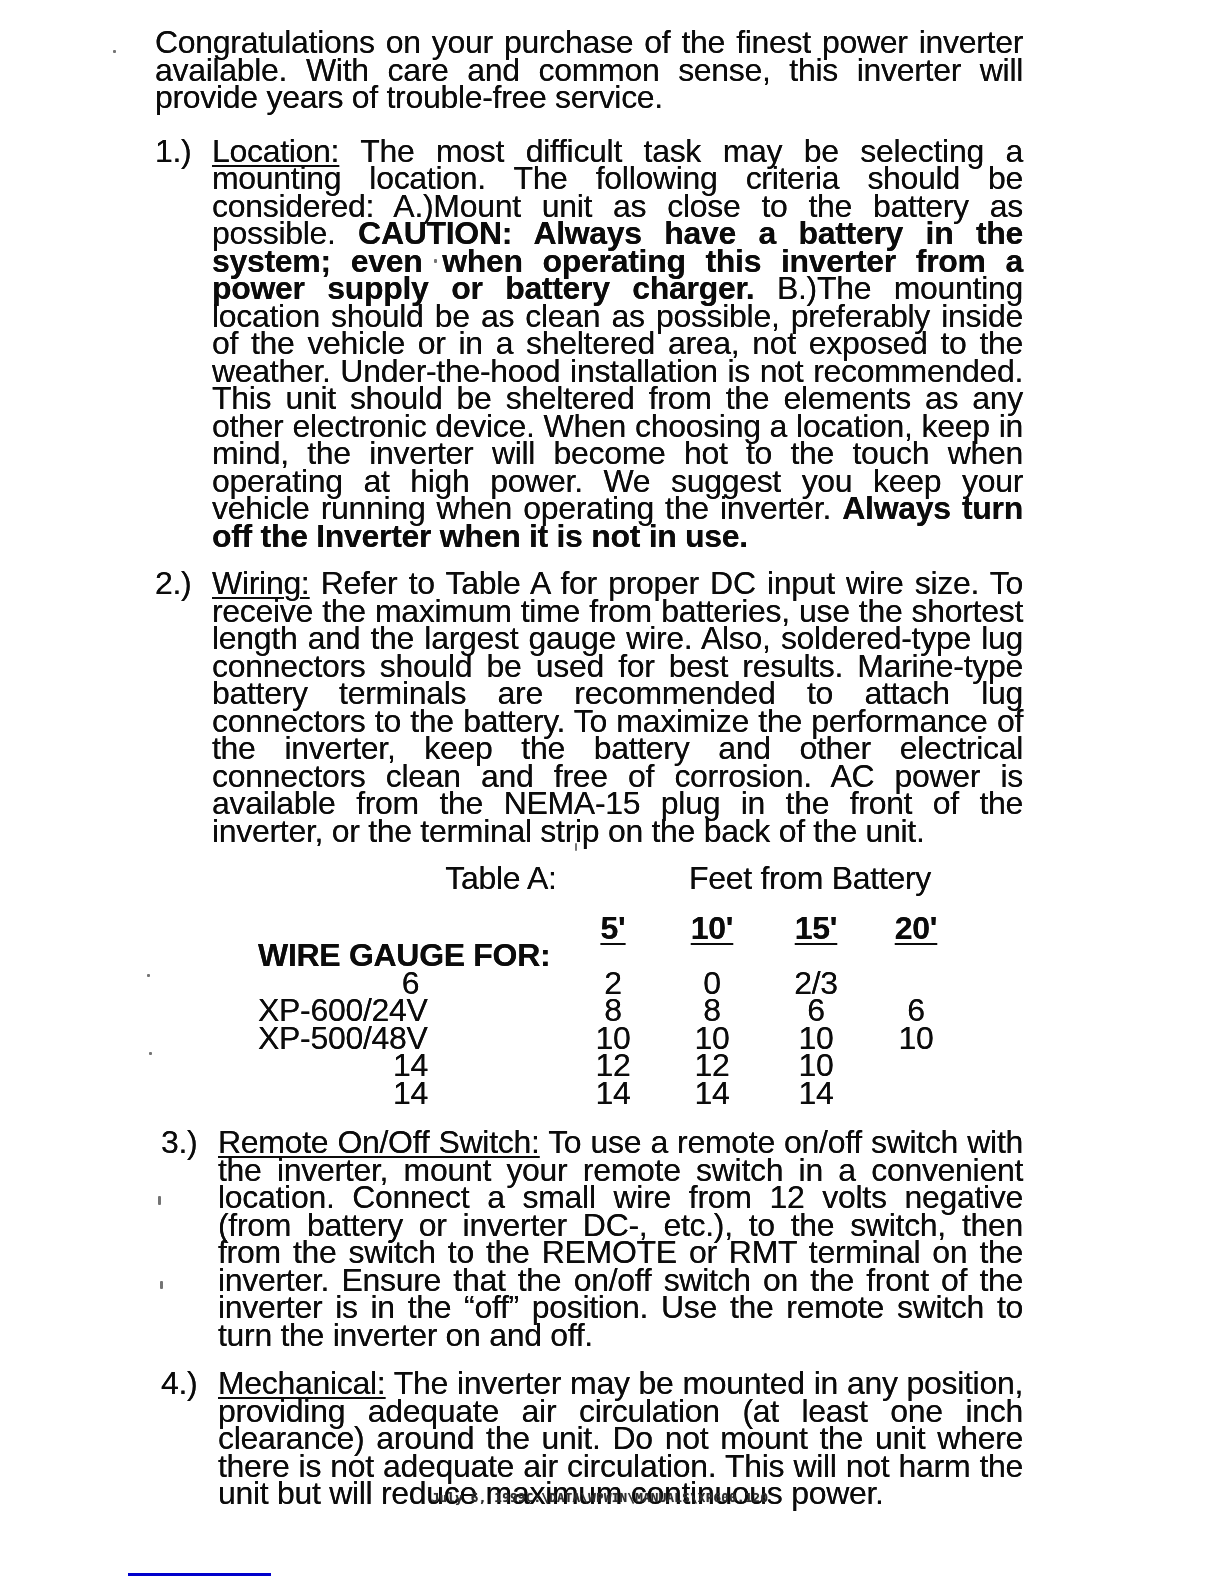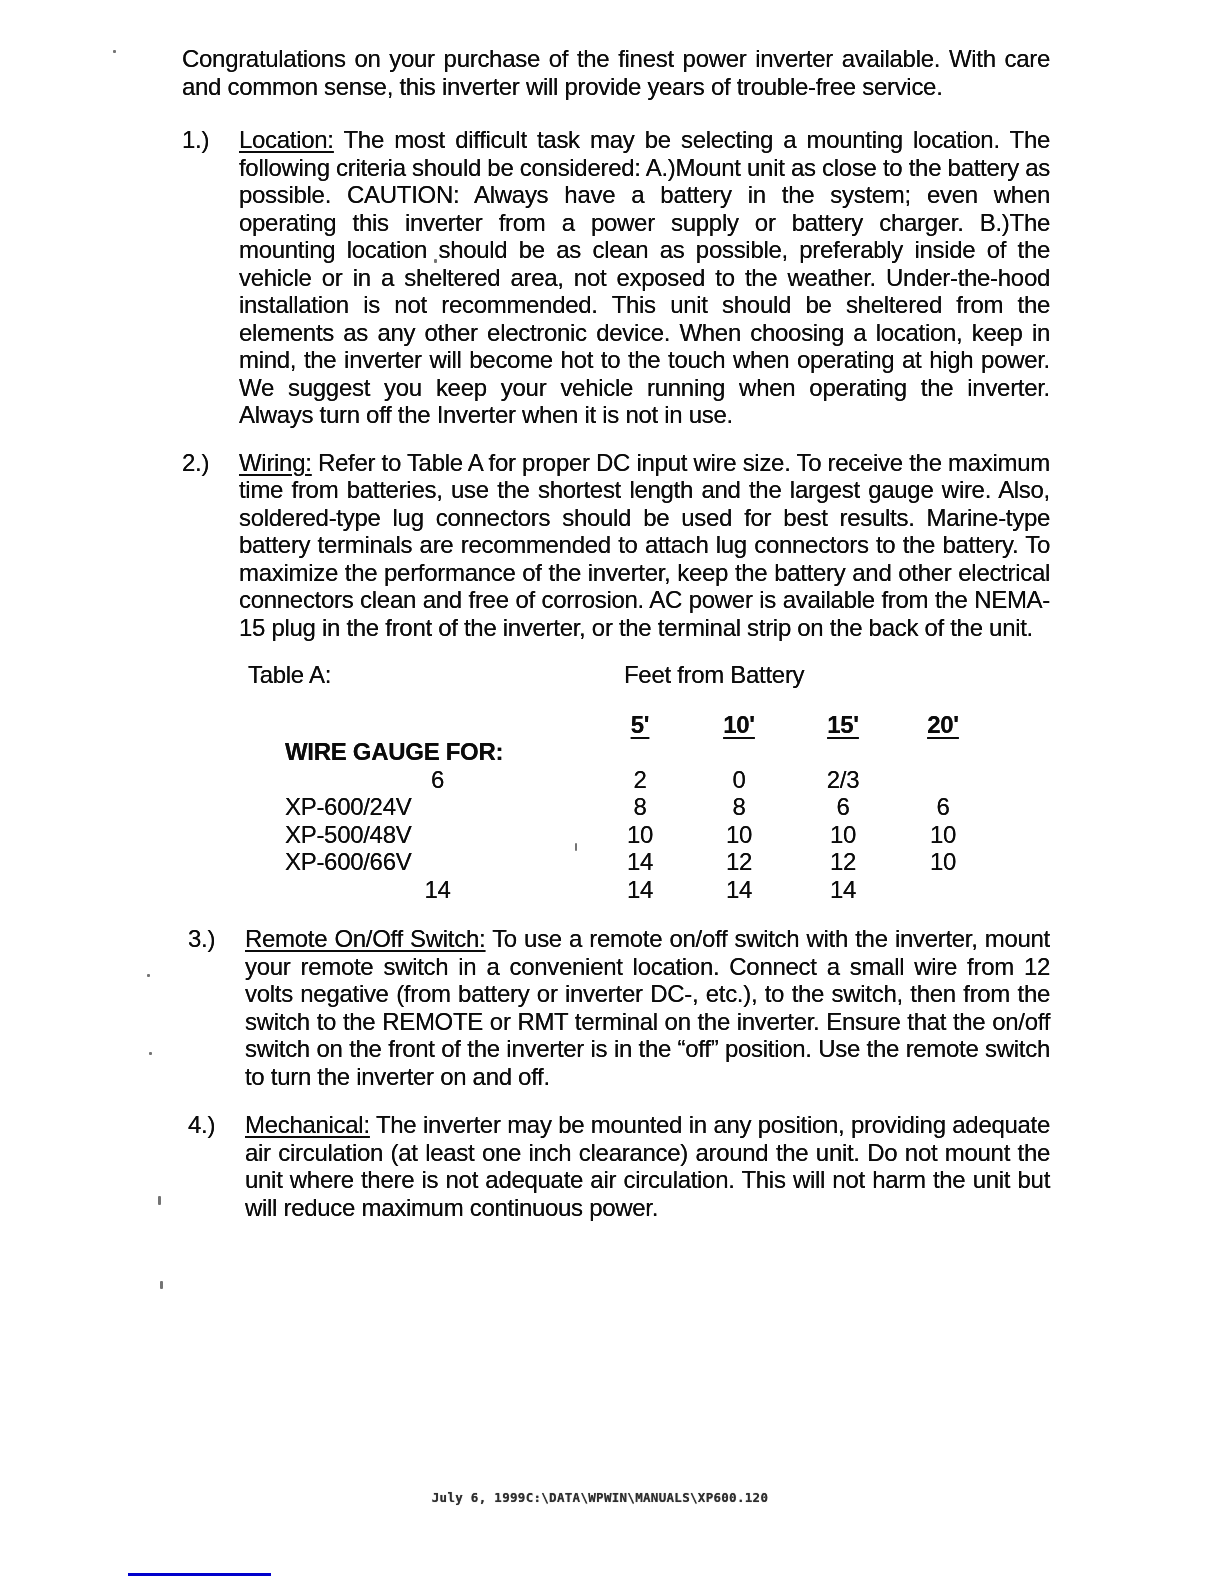--- a/index.html
+++ b/index.html
@@ -8,27 +8,26 @@
     width: 1224px;
     height: 1584px;
     background: #ffffff;
     font-family: "Liberation Sans", sans-serif;
     color: #0b0b0b;
     overflow: hidden;
   }
   .content {
     position: absolute;
     left: 155px;
-    top: 45px;
+    top: 29px;
     width: 868px;
-    font-size: 24px;
+    font-size: 32px;
     line-height: 27.5px;
     letter-spacing: -0.3px;
     text-shadow: 0 0 0.6px rgba(0,0,0,0.85);
-    margin-left: 27px;
   }
   .para {
     margin: 0;
     text-align: justify;
     text-align-last: left;
   }
   .para.intro { margin-bottom: 26px; }
   .para.install { margin-bottom: 28px; }
   .item {
     display: flex;
@@ -38,24 +37,24 @@
   .item .num {
     flex: 0 0 57px;
     width: 57px;
   }
   .item .body {
     flex: 1;
     text-align: justify;
     text-align-last: left;
   }
   .seg-underline { text-decoration: underline; text-decoration-thickness: 2px; text-underline-offset: 3px; }
-  .seg-bold { font-weight: normal; }
+  .seg-bold { font-weight: bold; }
   
   .tableA { margin: 0 0 22px 0; }
-  .t-titlerow { padding-left: 66px; }
+  .t-titlerow { padding-left: 66px; text-align: center; }
   .t-label { display: inline-block; width: 376px; }
   .t-grid {
     display: grid;
     grid-template-columns: 103px 305px 100px 98px 110px 90px;
   }
   .t-head { margin-top: 22px; }
   .t-col {
     text-align: center;
     font-weight: bold;
     text-decoration: underline;
@@ -146,21 +145,20 @@
       <div class="t-grid">
         <span></span>
         <span class="t-model">XP-500/48V</span>
         <span class="t-val">10</span>
         <span class="t-val">10</span>
         <span class="t-val">10</span>
         <span class="t-val">10</span>
       </div>
       <div class="t-grid">
         <span></span>
-        <span class="t-model">XP-600/66V</span>
         <span class="t-val">14</span>
         <span class="t-val">12</span>
         <span class="t-val">12</span>
         <span class="t-val">10</span>
       </div>
       <div class="t-grid">
         <span></span>
         <span class="t-val">14</span>
         <span class="t-val">14</span>
         <span class="t-val">14</span>

